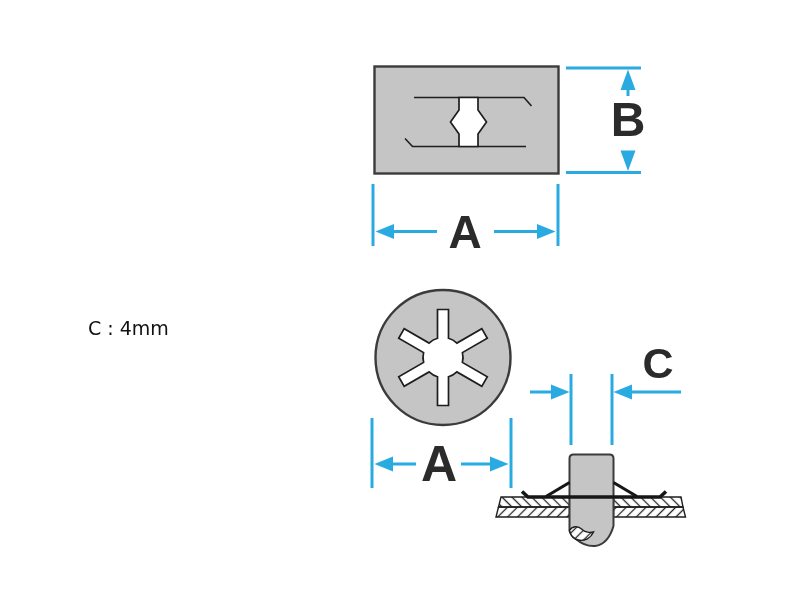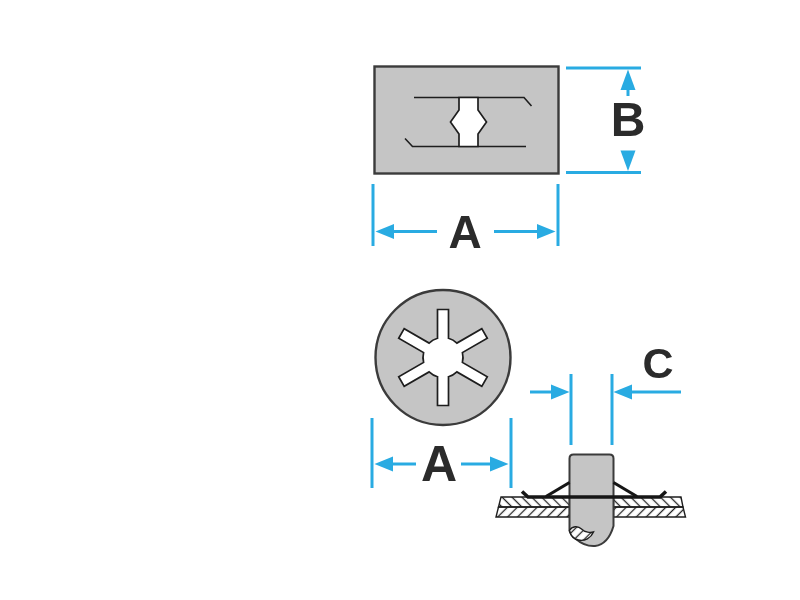--- a/index.html
+++ b/index.html
@@ -115,15 +115,16 @@
       <path class="nut" style="stroke-width:3.2" d="M613.5,482.5 L637,496.5"></path>
     </g>
   </svg>
 
   <div class="dim-letter letter-a-top">A</div>
   <div class="dim-letter letter-b">B</div>
   <div class="dim-letter letter-a-front">A</div>
   <div class="dim-letter letter-c">C</div>
 
   <div class="spec-list">
+    <div class="spec-line">C : 4mm</div>
   </div>
 
 </div>
 
 </body></html>

